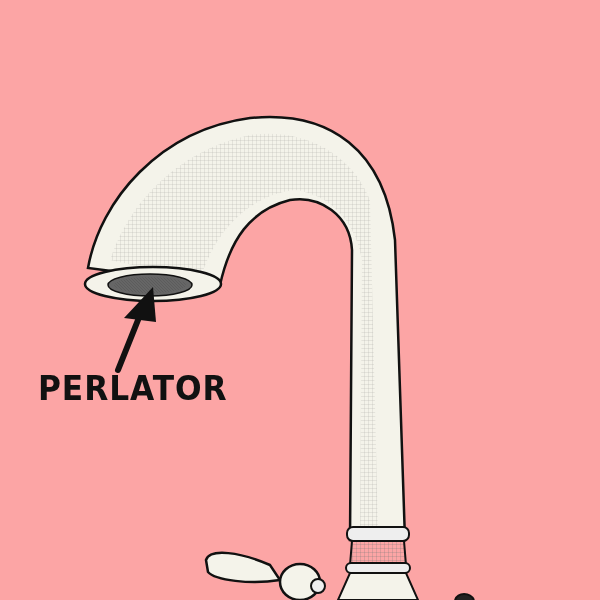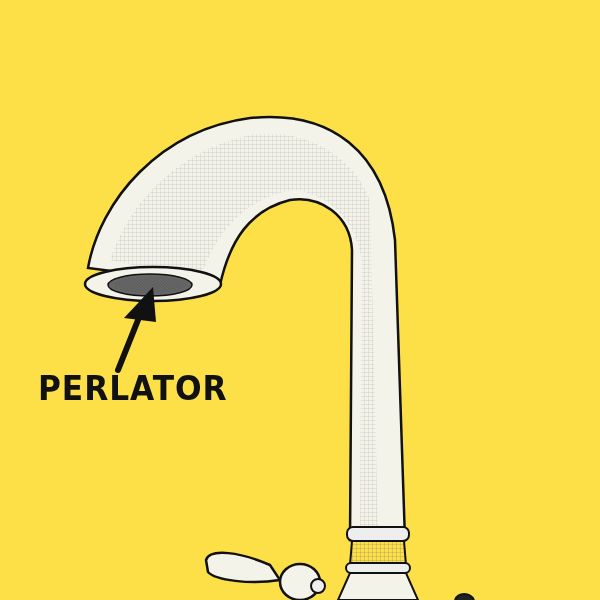--- a/index.html
+++ b/index.html
@@ -1,17 +1,17 @@
 <!DOCTYPE html>
 <html><head>
 <meta charset="utf-8">
 <style>
   html, body { margin: 0; padding: 0; }
   body { width: 600px; height: 600px; overflow: hidden; background: #f1f0e6; }
-  .canvas { position: relative; width: 600px; height: 600px; background: #fde047; }
+  .canvas { position: relative; width: 600px; height: 600px; background: #fca5a5; }
   svg { position: absolute; left: 0; top: 0; }
   .label {
     position: absolute; left: 38px; top: 368px;
     font-family: "DejaVu Sans", sans-serif; font-weight: bold;
     font-size: 34px; letter-spacing: 1px; color: #111;
     transform: scaleX(0.92); transform-origin: left top;
   }
 </style>
 </head>
 <body>

